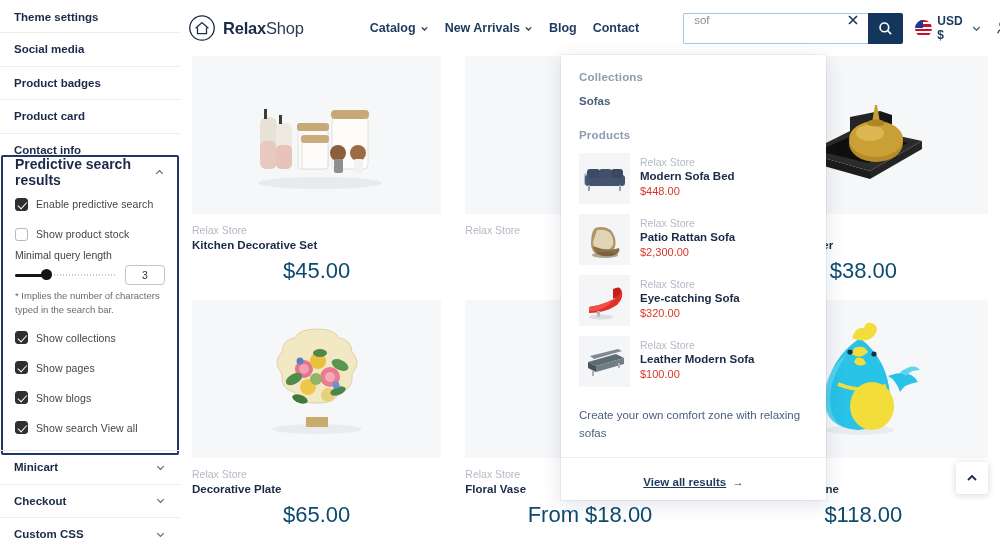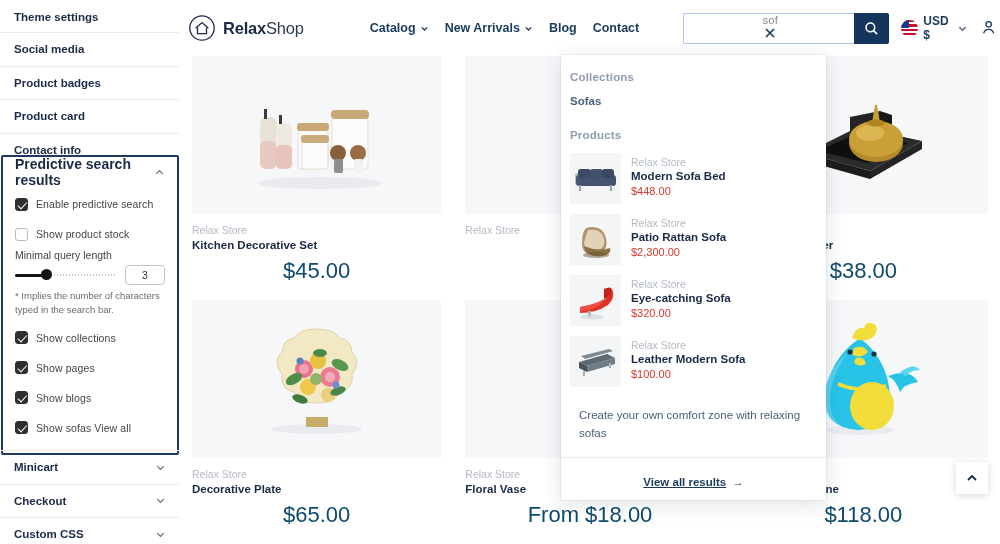--- a/index.html
+++ b/index.html
@@ -108,24 +108,24 @@
   .nav-item {
     display: flex; align-items: center; gap: 4px;
     font-size: 12.5px; font-weight: bold; color: #1b3a5c; cursor: pointer; white-space: nowrap;
   }
   .nav-item .chev { width: 9px; height: 9px; color: #1b3a5c; }
 
   .hdr-right { margin-left: auto; display: flex; align-items: center; gap: 12px; }
 
   .search-wrap { position: relative; display: flex; align-items: center; }
   .search-field {
-    width: 171px; height: 31px;
+    width: 185px; height: 31px;
     border: 1.5px solid #a9c6ef; border-right: none;
     border-radius: 2px 0 0 2px;
-    display: flex; align-items: center; padding: 0 8px 16px 10px; background: #fff; flex-direction: column;
+    display: flex; align-items: center; padding: 0 8px 16px 10px; background: #fff;
   }
   .search-value { font-size: 11.5px; color: #8d8d8d; flex: 1; }
   .clear-x {
     width: 14px; height: 14px; color: #1b3a5c; cursor: pointer; flex: 0 0 auto;
   }
   .clear-x svg { display: block; }
   .search-btn {
     width: 35px; height: 31px; background: #14365c;
     display: flex; align-items: center; justify-content: center;
     cursor: pointer; flex: 0 0 auto; border-radius: 0 2px 2px 0;
@@ -164,21 +164,21 @@
   .price { font-size: 22px; color: #0c4a6e; font-weight: normal; text-align: center; }
 
   
   .dropdown {
     position: absolute; left: 381px; top: 55px;
     width: 265px; height: 445px;
     background: #ffffff;
     box-shadow: 0 4px 18px rgba(20,40,80,.14), 0 0 0 1px rgba(20,40,80,.05);
     z-index: 20; overflow: hidden;
   }
-  .dd-inner { padding: 16px 18px 0 9px; }
+  .dd-inner { padding: 16px 18px 0 18px; }
   .dd-head {
     font-size: 11.5px; font-weight: bold; color: #8e9bb0;
     letter-spacing: .2px; margin-bottom: 12px;
   }
   .dd-collection {
     font-size: 11.5px; font-weight: bold; color: #4a5f7e; cursor: pointer; margin-bottom: 22px;
   }
   .dd-item {
     display: flex; gap: 10px; align-items: flex-start; margin-bottom: 10px; cursor: pointer;
   }
@@ -293,21 +293,21 @@
         <div class="cbrow">
           <span class="cb on"></span>
           <span>Show pages</span>
         </div>
         <div class="cbrow">
           <span class="cb on"></span>
           <span>Show blogs</span>
         </div>
         <div class="cbrow">
           <span class="cb on"></span>
-          <span>Show sofas View all</span>
+          <span>Show search View all</span>
         </div>
       </div>
     </div>
 
     <div style="position:absolute; left:0; top:450px; width:180px;">
       <div class="sb-row">
         <div class="sb-row-label">Minicart</div>
         <span class="chev">
             <svg viewBox="0 0 12 12" fill="none" stroke="currentColor" stroke-width="1.4">
               <path d="M2.5 4.5 6 8l3.5-3.5"></path>

